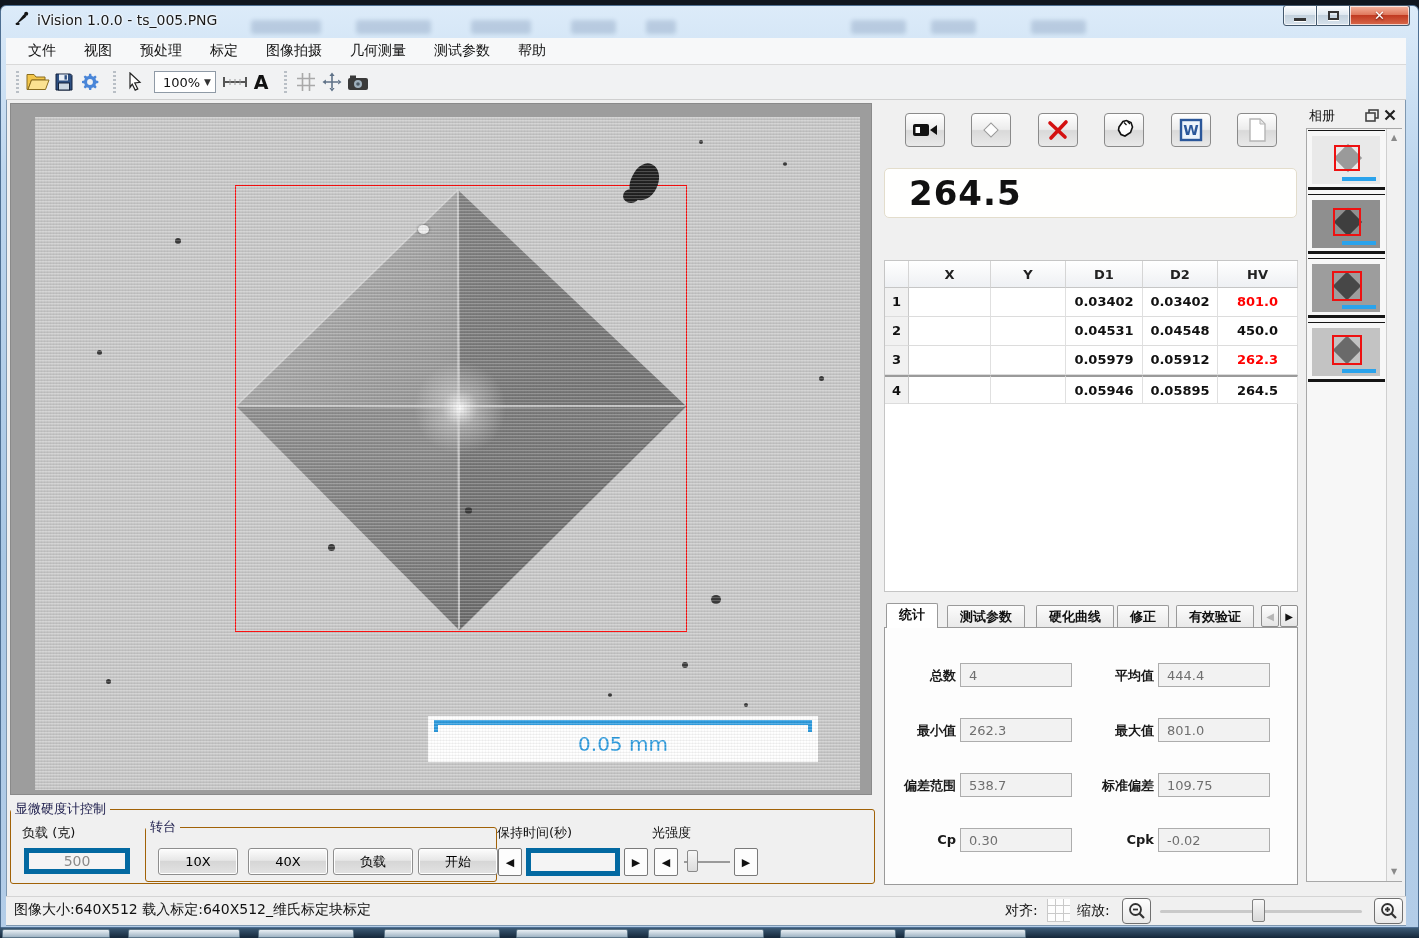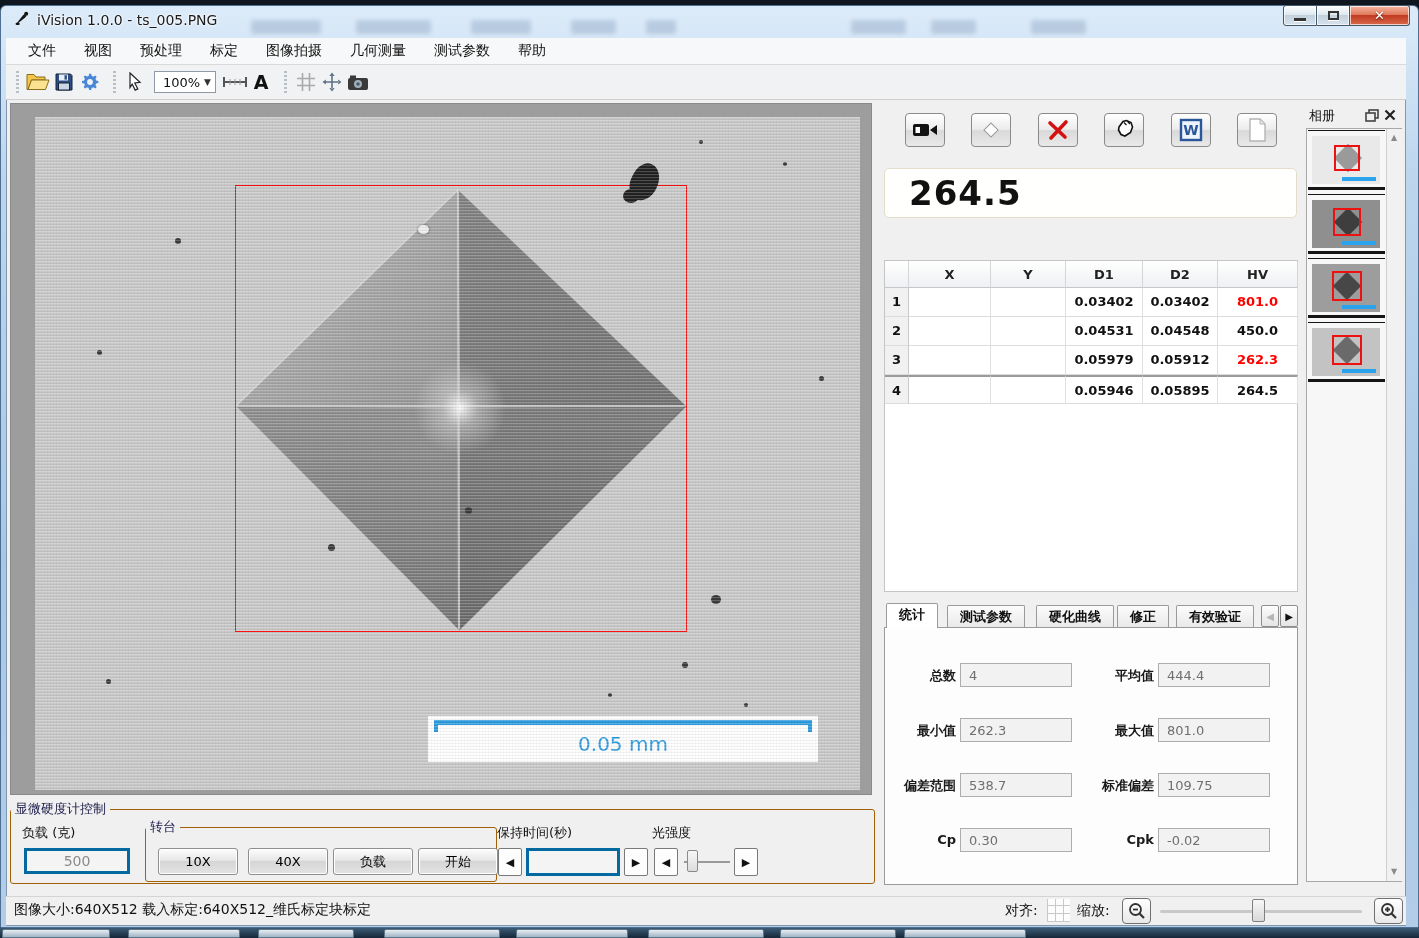--- a/index.html
+++ b/index.html
@@ -53,21 +53,21 @@
   #scalebar .bar { position:absolute; left:6px; right:6px; top:4px; height:5px; background:#2196dd; }
   #scalebar .bar::before,#scalebar .bar::after { content:""; position:absolute; top:0; width:4px; height:12px; background:#2196dd; }
   #scalebar .bar::before { left:0; } #scalebar .bar::after { right:0; }
   #scalebar .lbl { position:absolute; left:0; right:0; top:16px; text-align:center; font-size:20px; color:#2196dd; }
 
   
   fieldset { border:1px solid #a16207; border-radius:3px; background:transparent; }
   legend { font-size:13px; padding:0 4px; color:#1a1a4a; }
   #ctl-group { left:10px; top:800px; width:865px; height:84px; }
   #ctl-load-label { left:22px; top:824px; font-size:13px; }
-  .ctl-input { background:#f4f4f4; border:3px solid #0369a1; color:#8a8a8a; font-size:14px; text-align:center; font-family:inherit; }
+  .ctl-input { background:#f4f4f4; border:5px solid #0369a1; color:#8a8a8a; font-size:14px; text-align:center; font-family:inherit; }
   #ctl-load-input { left:24px; top:848px; width:106px; height:26px; }
   #turret-group { left:145px; top:818px; width:352px; height:64px; }
   .ctl-btn { position:absolute; top:848px; width:80px; height:27px; font-size:13px; font-family:inherit;
     background:linear-gradient(180deg,#fdfdfd,#e7e7e7 45%,#d6d6d6 50%,#e3e3e3); border:1px solid #8e8e8e; border-radius:3px; box-shadow:inset 0 0 0 1px #fff; }
   #hold-label { left:497px; top:824px; font-size:13px; }
   .spinbtn { position:absolute; top:848px; width:24px; height:28px; background:#fdfdfd; border:1px solid #7a7a7a; border-radius:2px; font-size:11px; display:flex; align-items:center; justify-content:center; color:#111; }
   #hold-input { left:526px; top:848px; width:94px; height:28px; }
   #light-label { left:652px; top:824px; font-size:13px; }
   #light-track { left:684px; top:861px; width:46px; height:2px; background:#9a9a9a; }
   #light-thumb { left:687px; top:850px; width:11px; height:22px; background:linear-gradient(180deg,#f7f7f7,#dcdcdc); border:1px solid #8a8a8a; border-radius:2px; }

